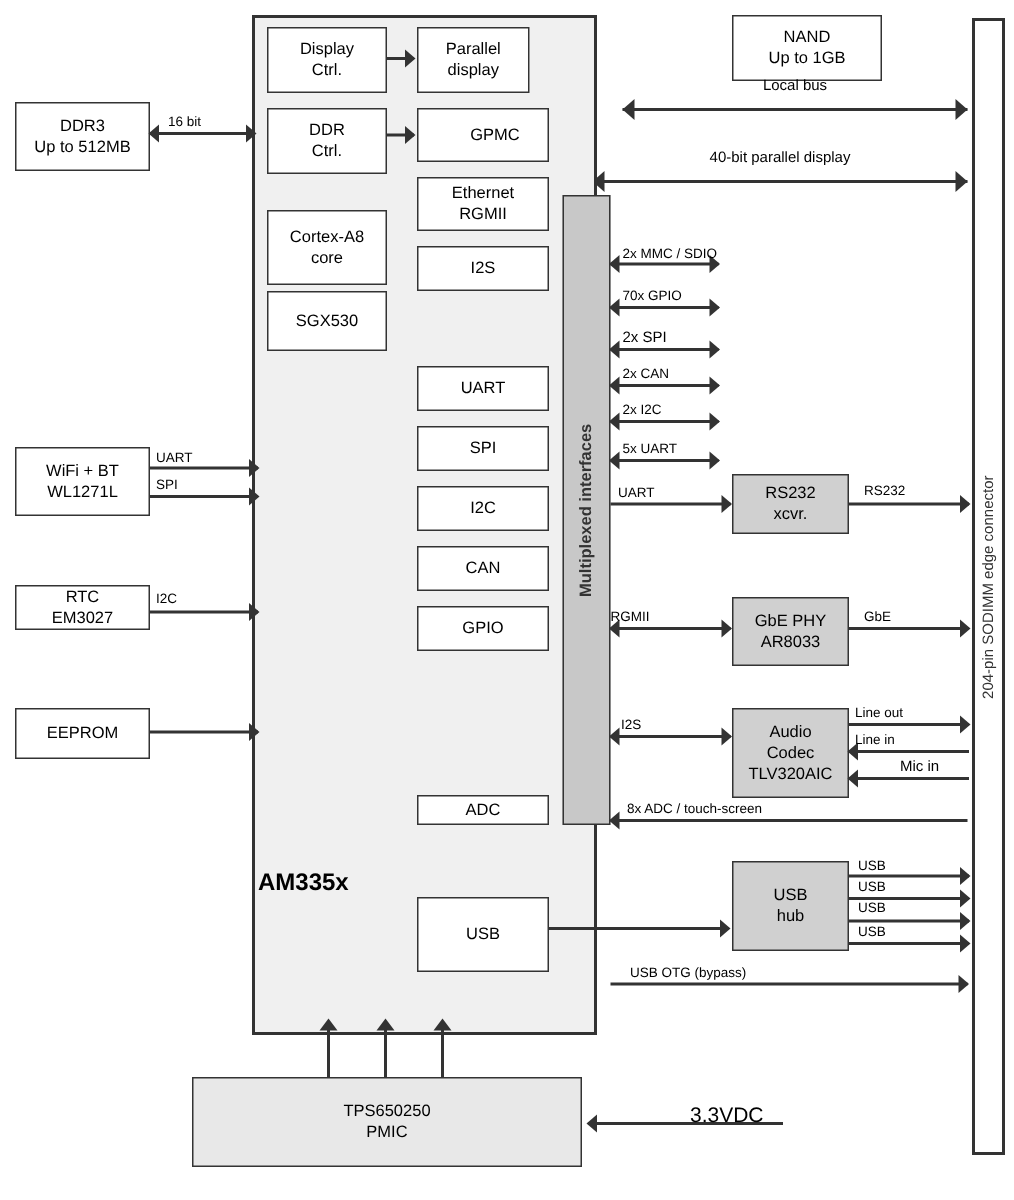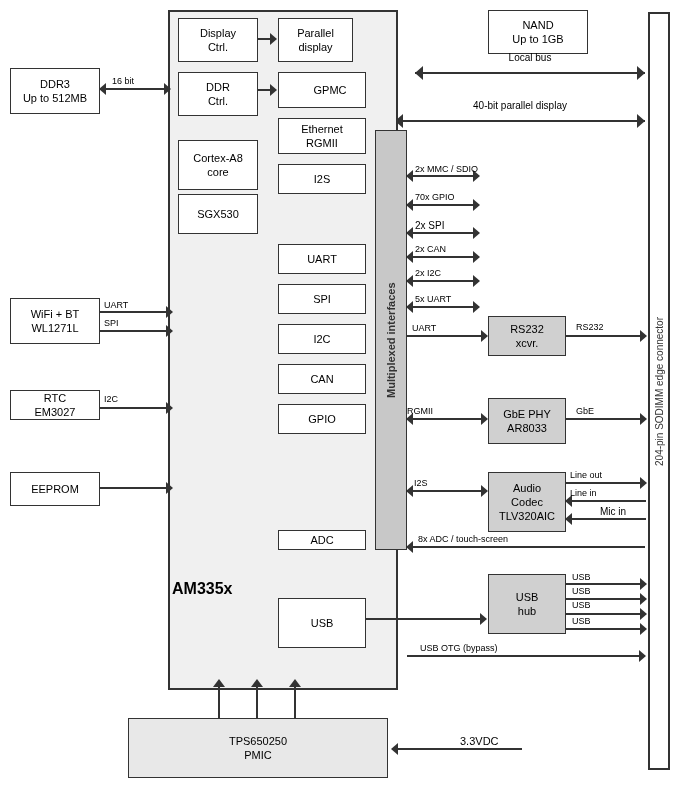--- a/index.html
+++ b/index.html
@@ -345,21 +345,21 @@
   <div style="position:absolute;left:256px;top:686px;width:1.5px;height:32px;background:#333;">
     <div style="position:absolute;top:-7px;left:-5px;width:0;height:0;border-left:6px solid transparent;border-right:6px solid transparent;border-bottom:8px solid #333;"></div>
   </div>
   <div style="position:absolute;left:294px;top:686px;width:1.5px;height:32px;background:#333;">
     <div style="position:absolute;top:-7px;left:-5px;width:0;height:0;border-left:6px solid transparent;border-right:6px solid transparent;border-bottom:8px solid #333;"></div>
   </div>
 
   <div style="position:absolute;left:392px;top:748px;width:130px;height:1.5px;background:#333;">
     <div style="position:absolute;left:-1px;top:-5px;width:0;height:0;border-top:6px solid transparent;border-bottom:6px solid transparent;border-right:7px solid #333;"></div>
   </div>
-  <span style="position:absolute;left:460px;top:735px;font-size:11px;">3.3VDC</span>
+  <span style="position:absolute;left:460px;top:735px;font-size:14px;">3.3VDC</span>
 
   <div style="position:absolute;left:258px;top:38px;width:18px;height:1.5px;background:#333;">
     <div style="position:absolute;right:-1px;top:-5px;width:0;height:0;border-top:6px solid transparent;border-bottom:6px solid transparent;border-left:7px solid #333;"></div>
   </div>
 
   <div style="position:absolute;left:258px;top:89px;width:18px;height:1.5px;background:#333;">
     <div style="position:absolute;right:-1px;top:-5px;width:0;height:0;border-top:6px solid transparent;border-bottom:6px solid transparent;border-left:7px solid #333;"></div>
   </div>
 
 </div>

